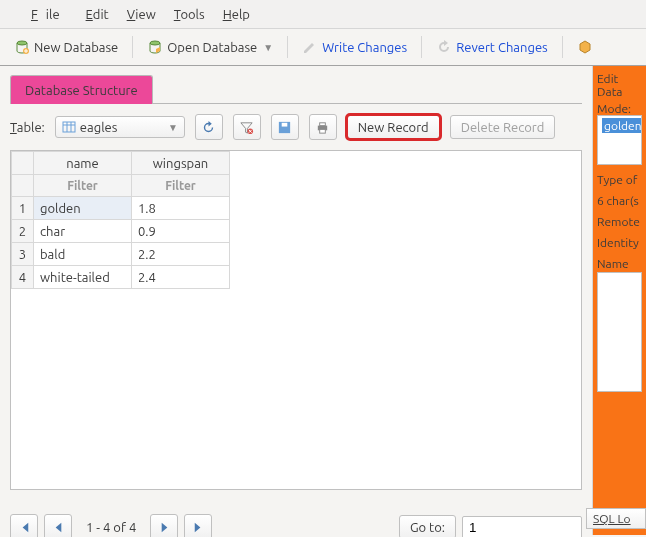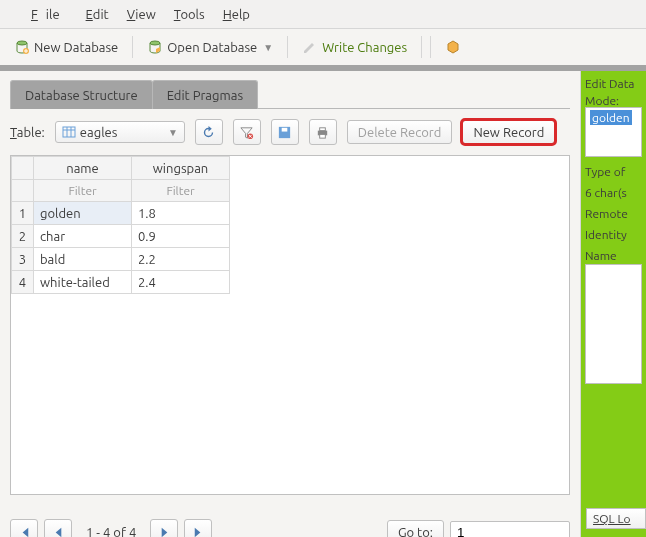--- a/index.html
+++ b/index.html
@@ -1,46 +1,46 @@
 <!DOCTYPE html>
 <html><head>
 <meta charset="utf-8">
 <style>
 * { box-sizing: border-box; margin: 0; padding: 0; }
 body { font-family: "Ubuntu", "Segoe UI", sans-serif; font-size: 13px; background: #f5f4f2; color: #3c3c3c; width: 646px; height: 537px; overflow: hidden; }
 .menubar { display: flex; background: #f2f1f0; border-bottom: 1px solid #d6d6d6; padding: 4px 23px; gap: 2px; }
 .menubar span { padding: 3px 8px; cursor: default; }
 .menubar span u { text-decoration: underline; }
-.toolbar { display: flex; align-items: center; background: #f5f4f2; padding: 6px 8px; gap: 8px; border-bottom: 6px solid #a3a3a3; }
+.toolbar { display: flex; align-items: center; background: #f5f4f2; padding: 6px 8px; gap: 8px; border-bottom: 1px solid #a3a3a3; }
 .tbtn { display: flex; align-items: center; gap: 4px; padding: 4px 6px; border-radius: 3px; cursor: default; }
-.tbtn.disabled { color: #4d7c0f; }
+.tbtn.disabled { color: #1d4ed8; }
 .tbtn svg { width: 16px; height: 16px; }
 .sep { width: 1px; height: 22px; background: #d6d6d6; }
 .dropdown-arrow { color: #888; font-size: 10px; margin-left: 2px; }
 .main { display: flex; height: calc(537px - 30px - 38px); }
 .left { flex: 1; padding: 8px 10px; min-width: 0; }
-.right { width: 66px; border-left: 1px solid #d6d6d6; padding: 6px 4px; font-size: 12px; overflow: hidden; background: #84cc16; }
+.right { width: 54px; border-left: 1px solid #d6d6d6; padding: 6px 4px; font-size: 12px; overflow: hidden; background: #f97316; }
 .tabs { display: flex; border-bottom: 1px solid #b8b8b8; }
-.tab { padding: 7px 14px; border: 1px solid #b8b8b8; border-bottom: none; background: #a3a3a3; margin-right: -1px; border-radius: 3px 3px 0 0; cursor: default; position: relative; top: 1px; }
+.tab { padding: 7px 14px; border: 1px solid #b8b8b8; border-bottom: none; background: #ec4899; margin-right: -1px; border-radius: 3px 3px 0 0; cursor: default; position: relative; top: 1px; }
 .tab.active { background: #fff; border-bottom: 1px solid #fff; z-index: 1; }
 .controls { display: flex; align-items: center; gap: 10px; margin: 10px 0; }
 .controls label u { text-decoration: underline; }
 .select { display: flex; align-items: center; border: 1px solid #c0c0c0; border-radius: 3px; background: linear-gradient(#fff,#f0f0f0); padding: 3px 6px; min-width: 130px; }
 .select svg { width: 14px; height: 14px; margin-right: 4px; }
 .icbtn { display: flex; align-items: center; justify-content: center; width: 28px; height: 26px; border: 1px solid #c0c0c0; border-radius: 3px; background: linear-gradient(#fff,#f0f0f0); cursor: default; }
 .icbtn svg { width: 15px; height: 15px; }
 .txtbtn { padding: 4px 10px; border: 1px solid #c0c0c0; border-radius: 3px; background: linear-gradient(#fff,#f0f0f0); cursor: default; }
 .txtbtn.disabled { color: #a0a0a0; }
 .highlight { outline: 3px solid #d9292b; outline-offset: -1px; }
 .grid { border: 1px solid #c0c0c0; height: 340px; background: #fff; overflow: hidden; }
 .grid table { border-collapse: collapse; width: auto; }
 .grid th, .grid td { border: 1px solid #d8d8d8; padding: 4px 6px; text-align: left; font-weight: normal; }
 .grid thead th { background: #f4f4f4; text-align: center; }
 .grid .rowhead { background: #f4f4f4; text-align: center; width: 22px; }
-.grid .filter { color: #999; font-size: 12px; }
+.grid .filter { color: #999; font-size: 12px; font-weight: bold; }
 .grid .sel { background: #e8eef6; }
 .colh { width: 98px; }
 .pager { display: flex; align-items: center; gap: 6px; margin-top: 24px; }
 .pager .range { padding: 0 8px; }
 .pager .spacer { flex: 1; }
 .pager input { width: 120px; padding: 3px 6px; border: 1px solid #c0c0c0; border-radius: 2px; }
 .right h4 { font-weight: normal; margin-bottom: 4px; }
 .right .field { background: #fff; border: 1px solid #c0c0c0; padding: 2px 4px; margin-bottom: 8px; height: 50px; overflow: hidden; }
 .right .selcell { background: #4a90d9; color: #fff; padding: 1px 2px; display: inline-block; }
 .right .info { margin: 8px 0; }
@@ -79,33 +79,38 @@
     <span class="dropdown-arrow">▼</span>
   </div>
   <div class="sep"></div>
   <div class="tbtn disabled">
     <svg viewBox="0 0 16 16">
         <path d="M2 12l8-8 2 2-8 8H2v-2z" fill="#ccc"></path>
       </svg>
     <span>Write Changes</span>
   </div>
   <div class="sep"></div>
+  <div class="tbtn disabled">
+    <svg viewBox="0 0 16 16">
+        <path d="M8 3a5 5 0 1 0 5 5h-2a3 3 0 1 1-3-3v2l4-3-4-3v2z" fill="#ccc"></path>
+      </svg>
+    <span>Revert Changes</span>
+  </div>
   <div class="sep"></div>
   <div class="tbtn">
     <svg viewBox="0 0 16 16">
         <path d="M8 2l5 3v6l-5 3-5-3V5z" fill="#f3b24a" stroke="#b8842c"></path>
       </svg>
   </div>
 </div>
 
 <div class="main">
   <div class="left">
     <div class="tabs">
       <div class="tab">Database Structure</div>
-      <div class="tab">Edit Pragmas</div>
     </div>
 
     <div class="controls">
       <label><u>T</u>able:</label>
       <div class="select">
         <svg viewBox="0 0 14 14">
             <rect x="1" y="2" width="12" height="10" fill="none" stroke="#6aa0d8"></rect>
             <line x1="1" y1="5" x2="13" y2="5" stroke="#6aa0d8"></line>
             <line x1="5" y1="2" x2="5" y2="12" stroke="#6aa0d8"></line>
             <line x1="9" y1="2" x2="9" y2="12" stroke="#6aa0d8"></line>
@@ -131,22 +136,22 @@
             <rect x="5" y="3" width="6" height="4" fill="#fff"></rect>
           </svg>
         </div>
       <div class="icbtn">
           <svg viewBox="0 0 16 16">
             <rect x="3" y="6" width="10" height="5" fill="#888"></rect>
             <rect x="5" y="3" width="6" height="3" fill="#fff" stroke="#888"></rect>
             <rect x="5" y="10" width="6" height="4" fill="#fff" stroke="#888"></rect>
           </svg>
         </div>
+      <div class="txtbtn highlight">New Record</div>
       <div class="txtbtn disabled">Delete Record</div>
-      <div class="txtbtn highlight">New Record</div>
     </div>
 
     <div class="grid">
       <table>
         <thead>
           <tr>
               <th class="rowhead"></th>
               <th class="colh">name</th>
               <th class="colh">wingspan</th>
             </tr>

